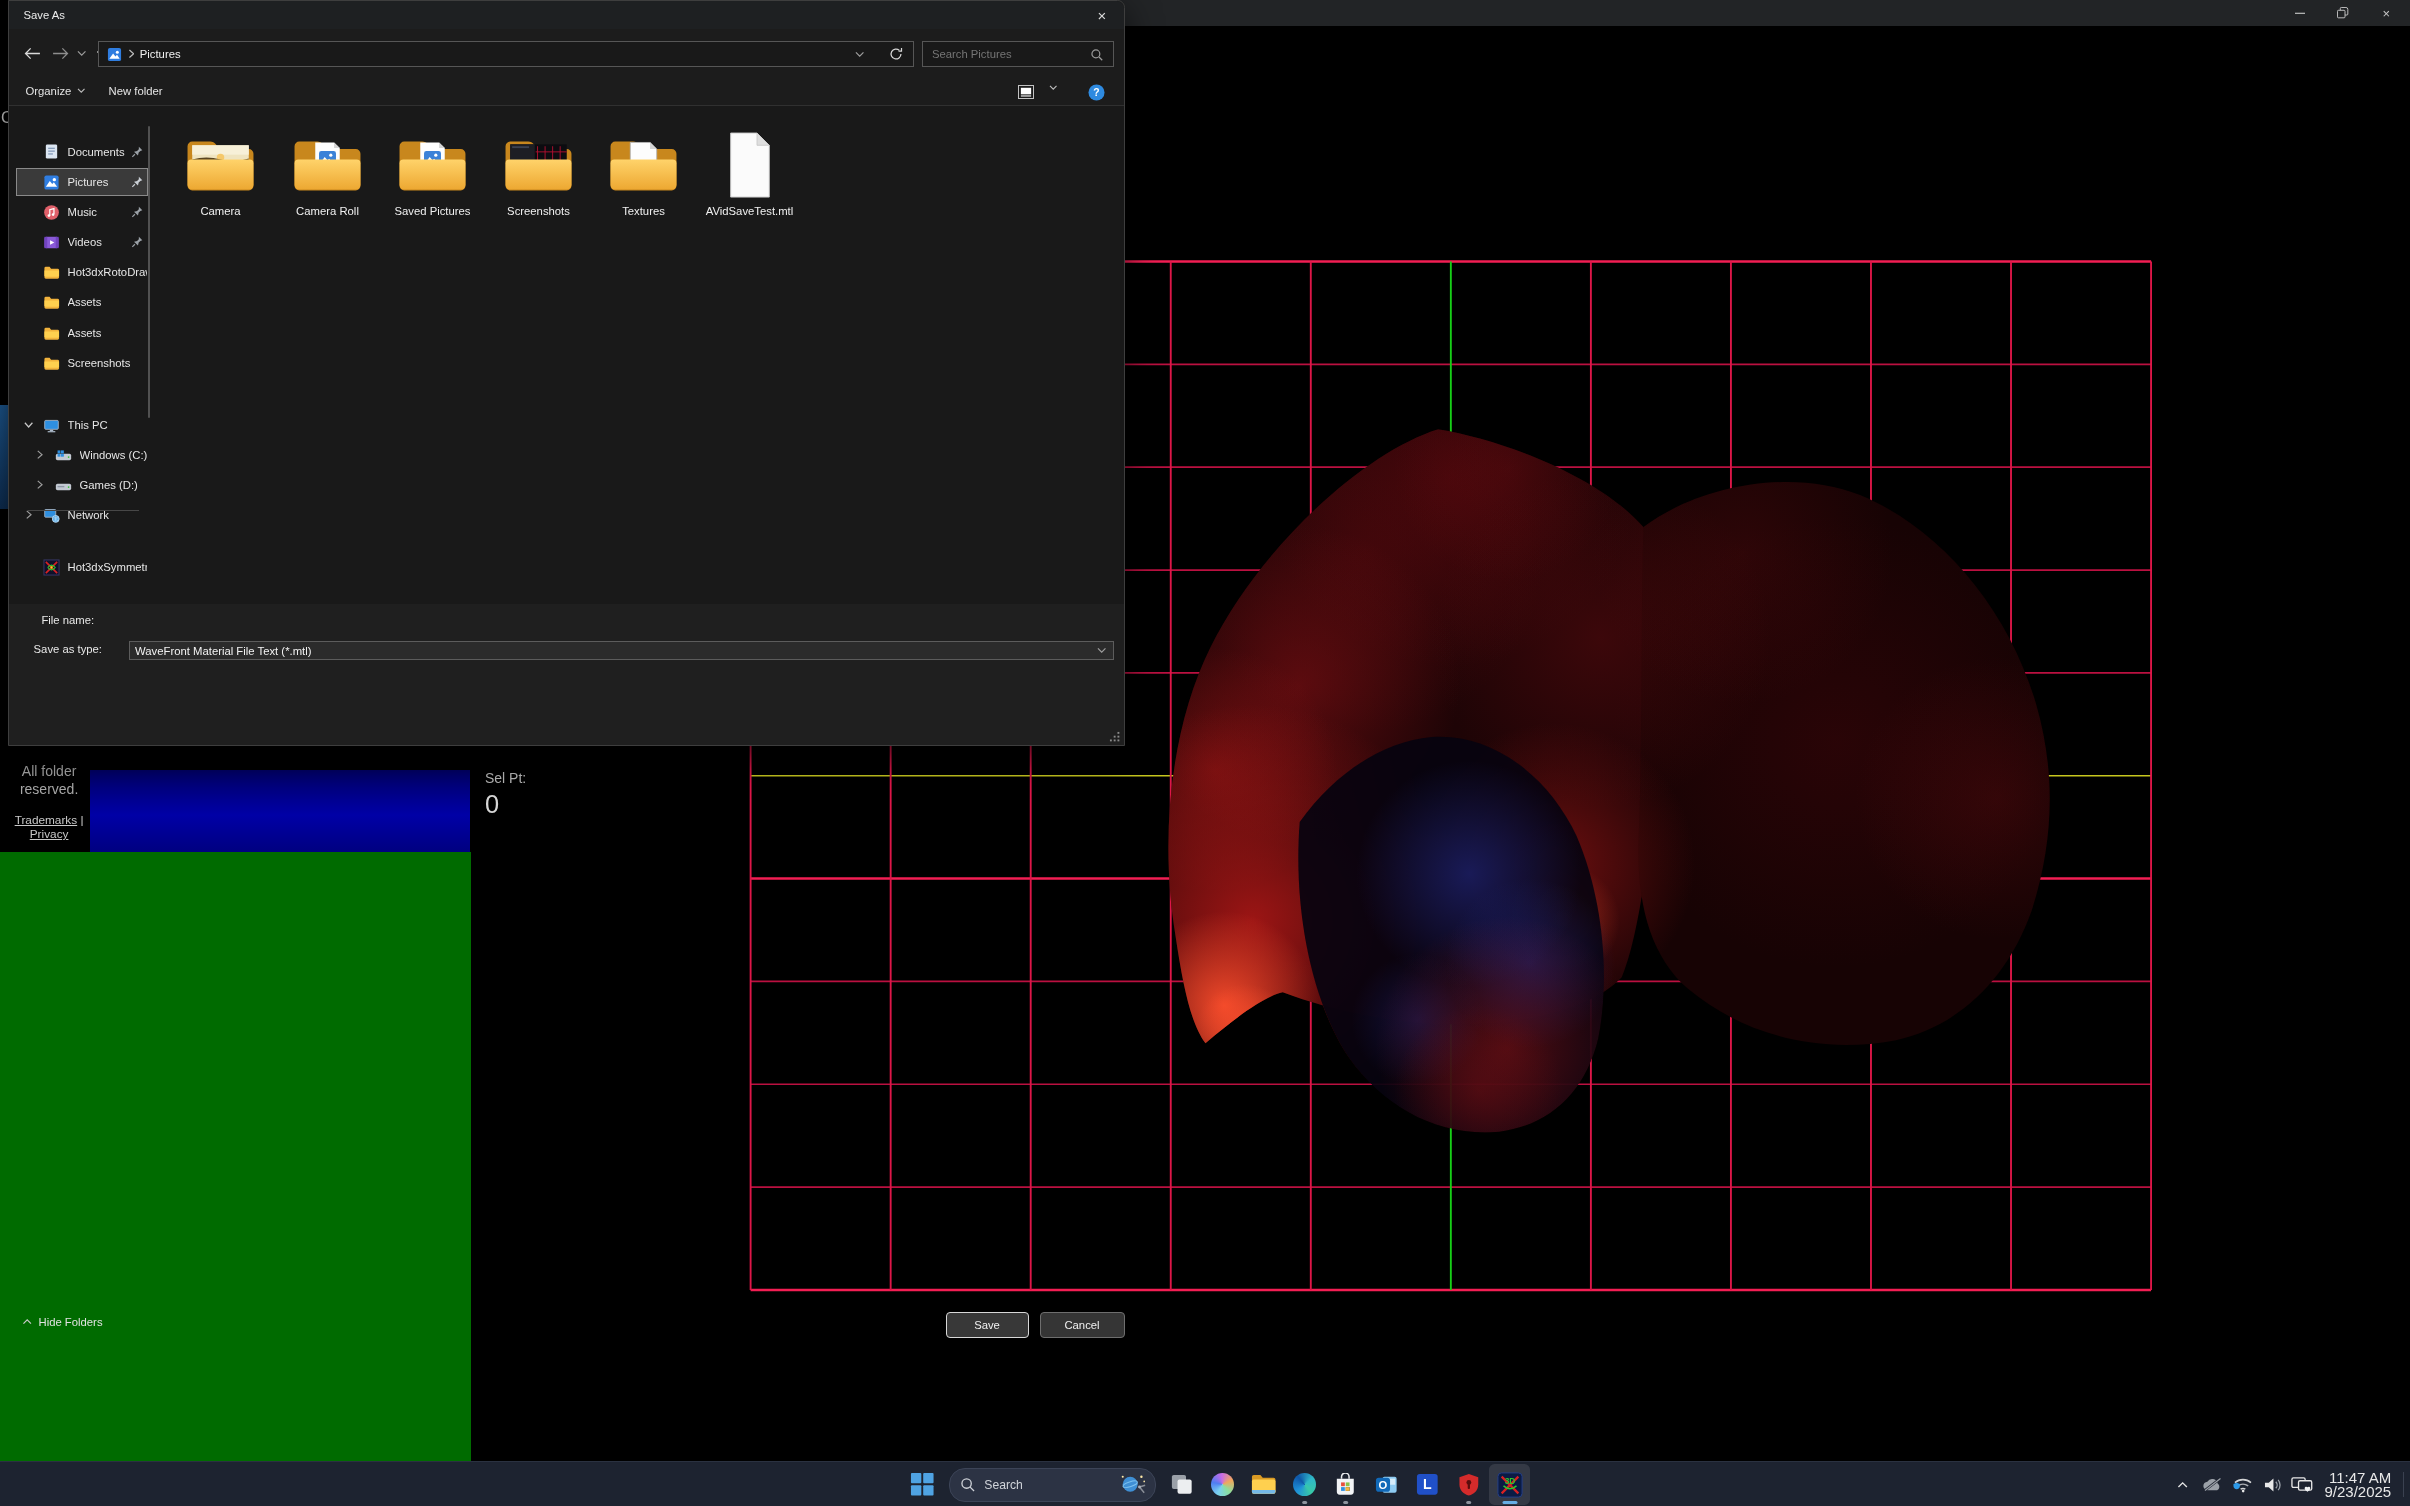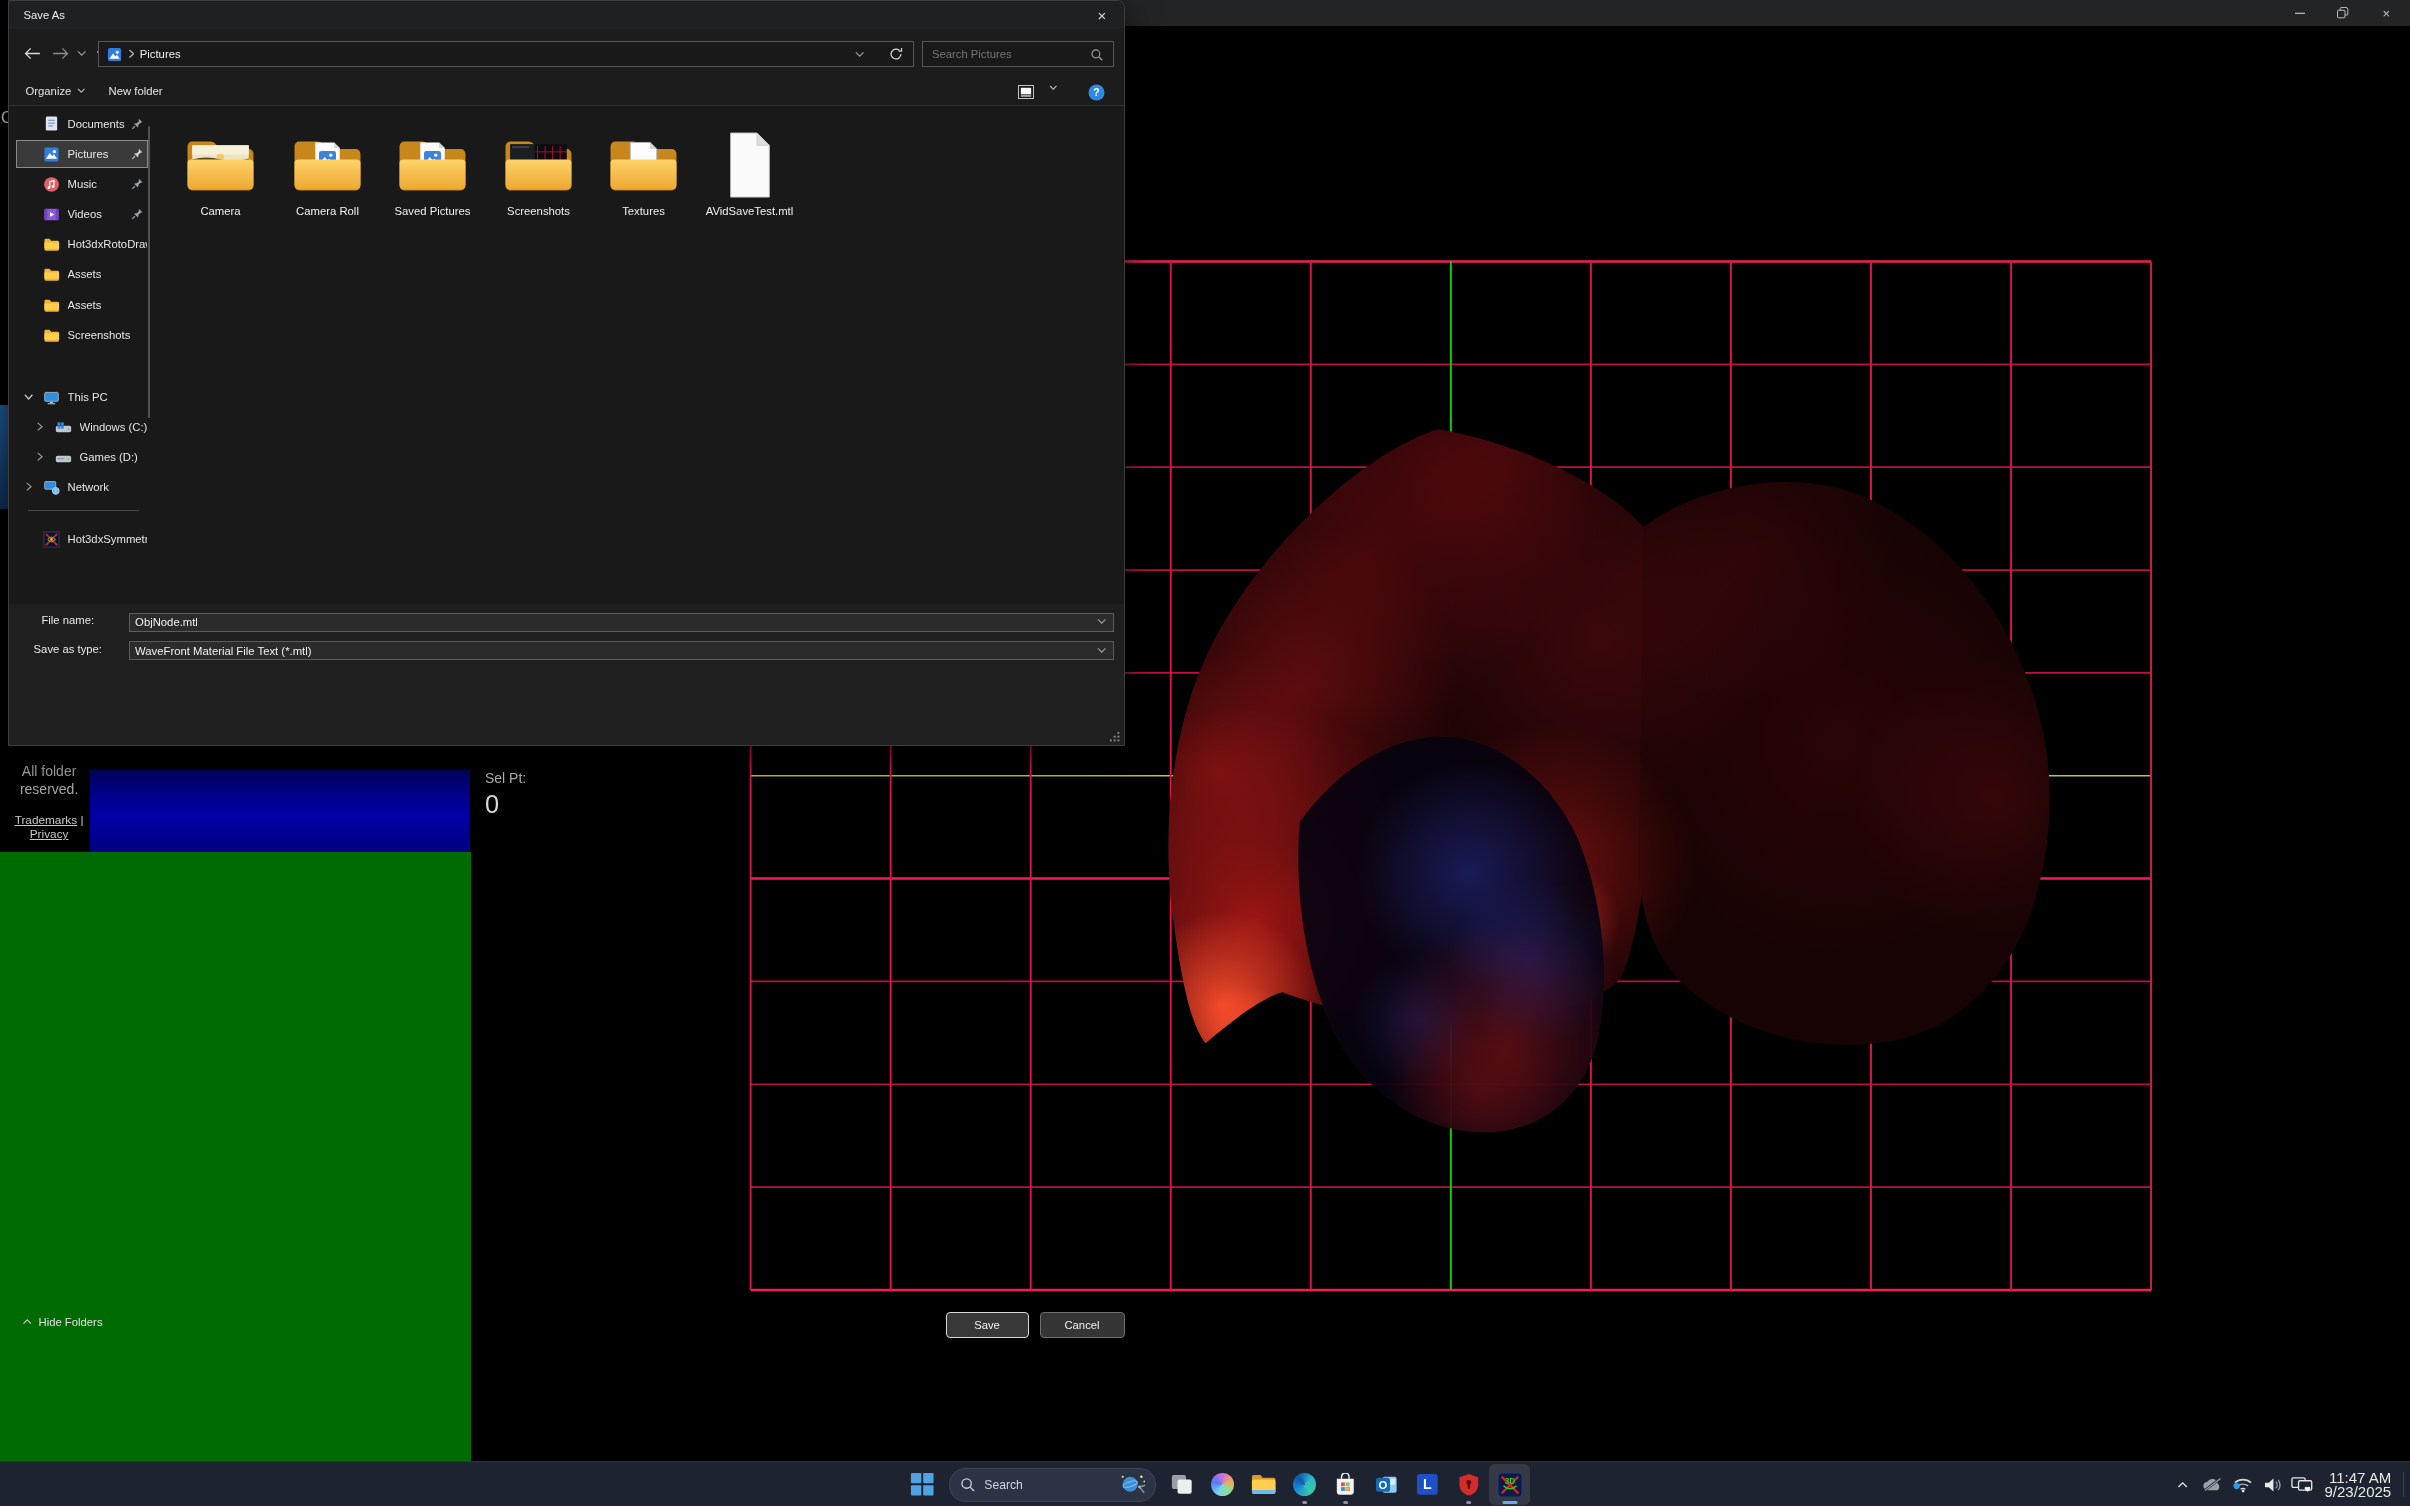--- a/index.html
+++ b/index.html
@@ -32,21 +32,21 @@
   .box{position:absolute;top:12.2px;height:26px;background:#191919;border:0.9px solid #565656;box-sizing:border-box;display:flex;align-items:center;}
   #addr{left:89px;width:816px;}
   #addr .crumb{display:flex;align-items:center;gap:5.6px;padding-left:8.5px;color:#f0f0f0;}
   #addr-ctl{position:absolute;right:0;top:0;height:100%;display:flex;align-items:center;}
   #search-box{left:913px;width:192px;}
   #search-box input{background:transparent;border:none;outline:none;color:#9a9a9a;font-size:11.3px;padding-left:9.4px;width:151px;font-family:inherit;}
   #dlg-toolbar{left:0;top:77px;width:100%;height:28px;background:#1c1c1c;border-bottom:0.9px solid #303030;box-sizing:border-box;}
   .tlbl{position:absolute;top:6.6px;color:#e4e4e4;display:flex;align-items:center;gap:5.6px;}
   #dlg-body{left:0;top:106px;width:100%;height:496px;background:#191919;}
   
-  .srow{position:absolute;left:7.5px;width:132px;height:28px;display:flex;align-items:center;border:0.9px solid transparent;box-sizing:border-box;}
+  .srow{position:absolute;left:7.5px;width:132px;height:28px;display:flex;align-items:center;border:0.9px solid transparent;box-sizing:border-box;margin-top:28px;}
   .srow.sel{background:#3a3a3a;border:0.9px solid #8a8a8a;}
   .srow .ic{width:17px;height:17px;margin-left:26px;flex:0 0 auto;}
   .srow .ic.ind2{margin-left:38px;}
   .srow .chev{position:absolute;left:5.6px;width:11.3px;height:11.3px;}
   .srow .chev.c2{left:17px;}
   .slabel{margin-left:7.5px;color:#e6e6e6;font-size:11.3px;white-space:nowrap;overflow:hidden;max-width:68px;}
   .slabel.wide{max-width:81px;}
   .pinic{position:absolute;right:3.8px;width:12.2px;height:12.2px;}
   #side-sep{position:absolute;left:19px;width:111px;height:0.9px;background:#474747;}
   #side-scroll{position:absolute;left:139px;top:127px;width:2.8px;height:292px;background:#515151;border-radius:1.9px;}
@@ -509,26 +509,20 @@
           <path d="M23,2 h28 l13,13 v55 h-41 Z" fill="#fbfbfb" stroke="#c9c9c9" stroke-width="1"></path>
           <path d="M51,2 l13,13 h-13 Z" fill="#dedede" stroke="#c9c9c9" stroke-width="1"></path>
         </svg>
         <div class="flabel">AVidSaveTest.mtl</div>
       </div>
     </div>
   </div>
 
   <div class="ab" id="dlg-footer">
     <div class="flab" style="left:3.8px;top:10.4px">File name:</div>
-    <div class="finput" style="top:8.5px">
-      <input value="ObjNode.mtl" style="">
-      <svg class="fchev" width="9.4" height="6.6" viewBox="0 0 10 7">
-          <path d="M1 1.5 L5 5.5 L9 1.5" stroke="#9d9d9d" stroke-width="1.3" fill="none"></path>
-        </svg>
-    </div>
     <div class="flab" style="left:3.8px;top:39px">Save as type:</div>
     <div class="finput" style="top:37px">
       <span class="sel-text">WaveFront Material File Text (*.mtl)</span>
       <svg class="fchev" width="9.4" height="6.6" viewBox="0 0 10 7">
           <path d="M1 1.5 L5 5.5 L9 1.5" stroke="#9d9d9d" stroke-width="1.3" fill="none"></path>
         </svg>
     </div>
     <div id="hidefolders">
       <svg width="10.4" height="7.5" viewBox="0 0 11 8">
           <path d="M1.5 6 L5.5 2 L9.5 6" stroke="#c9c9c9" stroke-width="1.3" fill="none"></path>

